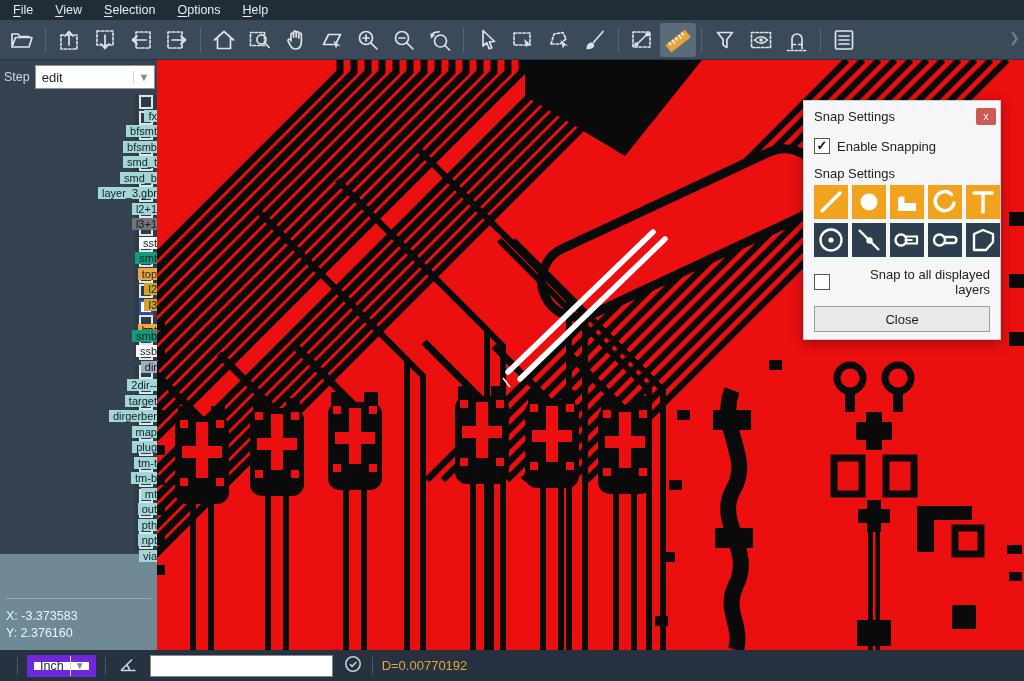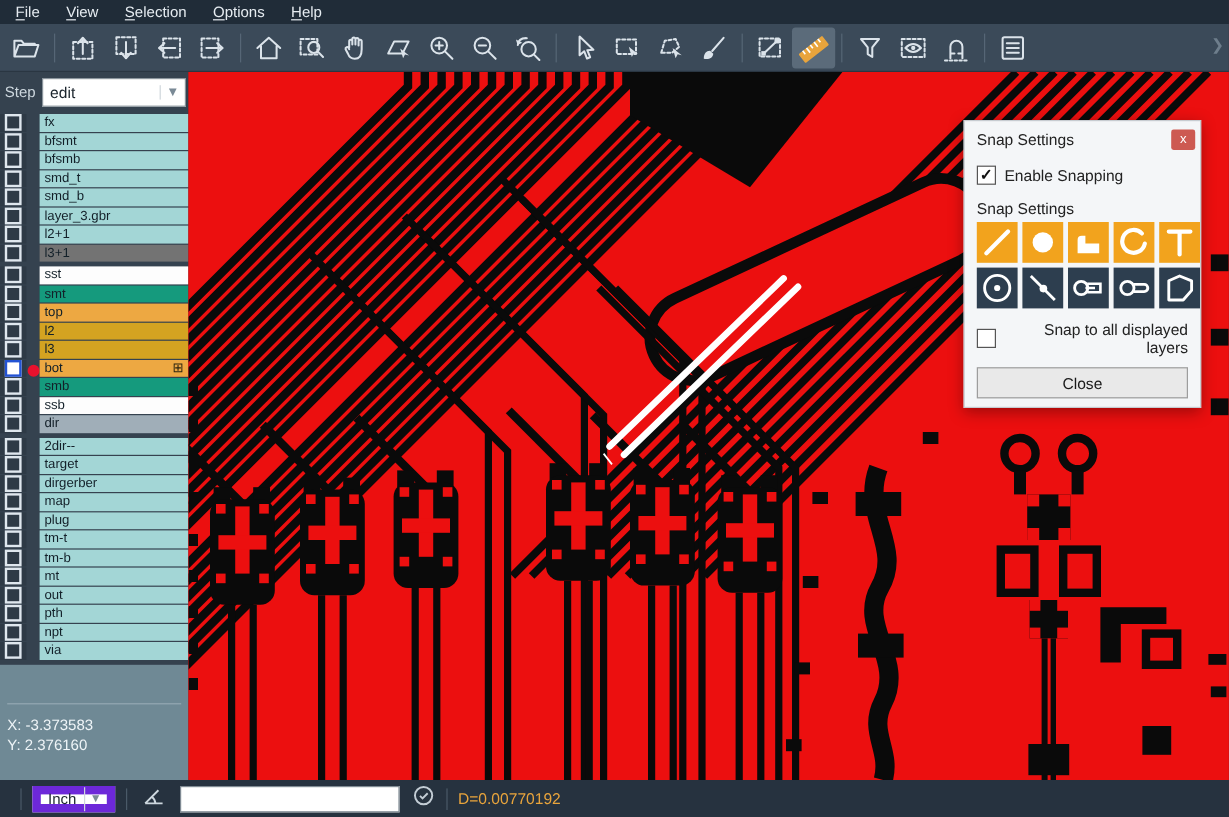--- a/index.html
+++ b/index.html
@@ -25,31 +25,31 @@
   #main{display:flex;height:590px;}
   #sidebar{width:157px;background:var(--sidebar-bg);display:flex;flex-direction:column;box-sizing:border-box;}
   #step-row{height:34px;display:flex;align-items:center;padding:0 2px 0 4px;flex:none;}
   #step-label{color:#cdd7de;font-size:12.5px;margin-right:5px;}
   #step-select{flex:1;height:24px;background:#fff;border:1px solid #8a949c;display:flex;align-items:center;box-sizing:border-box;}
   #step-select .val{flex:1;font-size:13px;color:#1a242c;padding-left:6px;}
   #step-select .chev{width:20px;text-align:center;color:#7a8a96;font-size:11px;border-left:1px solid #cfd6db;}
 
   #layer-list{flex:none;padding-top:1px;}
   .lgroup{margin-bottom:4px;}
-  .lrow{display:flex;align-items:flex-end;height:14.5px;margin-bottom:1px;}
+  .lrow{display:flex;align-items:flex-end;height:14.5px;margin-bottom:1px;flex-direction:column;}
   .cbcol{width:22px;flex:none;height:100%;background:var(--cbcol-bg);display:flex;align-items:center;justify-content:center;}
   .cb{width:10px;height:10px;border:2px solid #dfe7ee;background:transparent;}
   .cb.active{border-color:var(--cb-blue);background:#fff;}
   .dotcol{width:11px;flex:none;display:flex;align-items:center;justify-content:center;}
   .reddot{width:10px;height:10px;border-radius:50%;background:var(--dot-red);}
   .lname{flex:1;height:100%;font-size:11px;color:#132029;display:flex;align-items:center;padding-left:4px;position:relative;}
   .gridglyph{position:absolute;right:4px;top:0;font-size:11px;line-height:14.5px;color:#2b2410;}
 
   #sb-bottom{flex:1;background:var(--sbarea-bg);display:flex;flex-direction:column;justify-content:flex-end;
-             padding:0 6px 20px 6px;}
+             padding:0 6px 8px 6px;}
   #sb-divider{border-top:1px solid #95a9b3;margin-bottom:9px;}
   .readout{color:#eef4f7;font-size:12.5px;line-height:17px;}
 
   
   #canvas-wrap{position:relative;width:867px;height:590px;overflow:hidden;background:var(--board);}
   #pcb-svg{display:block;}
 
   
   #snap-dialog{position:absolute;left:646px;top:40px;width:198px;height:240px;background:var(--dlg-bg);
                border:1px solid #c7ccd1;box-shadow:0 3px 12px rgba(0,0,0,.35);box-sizing:border-box;z-index:5;}

